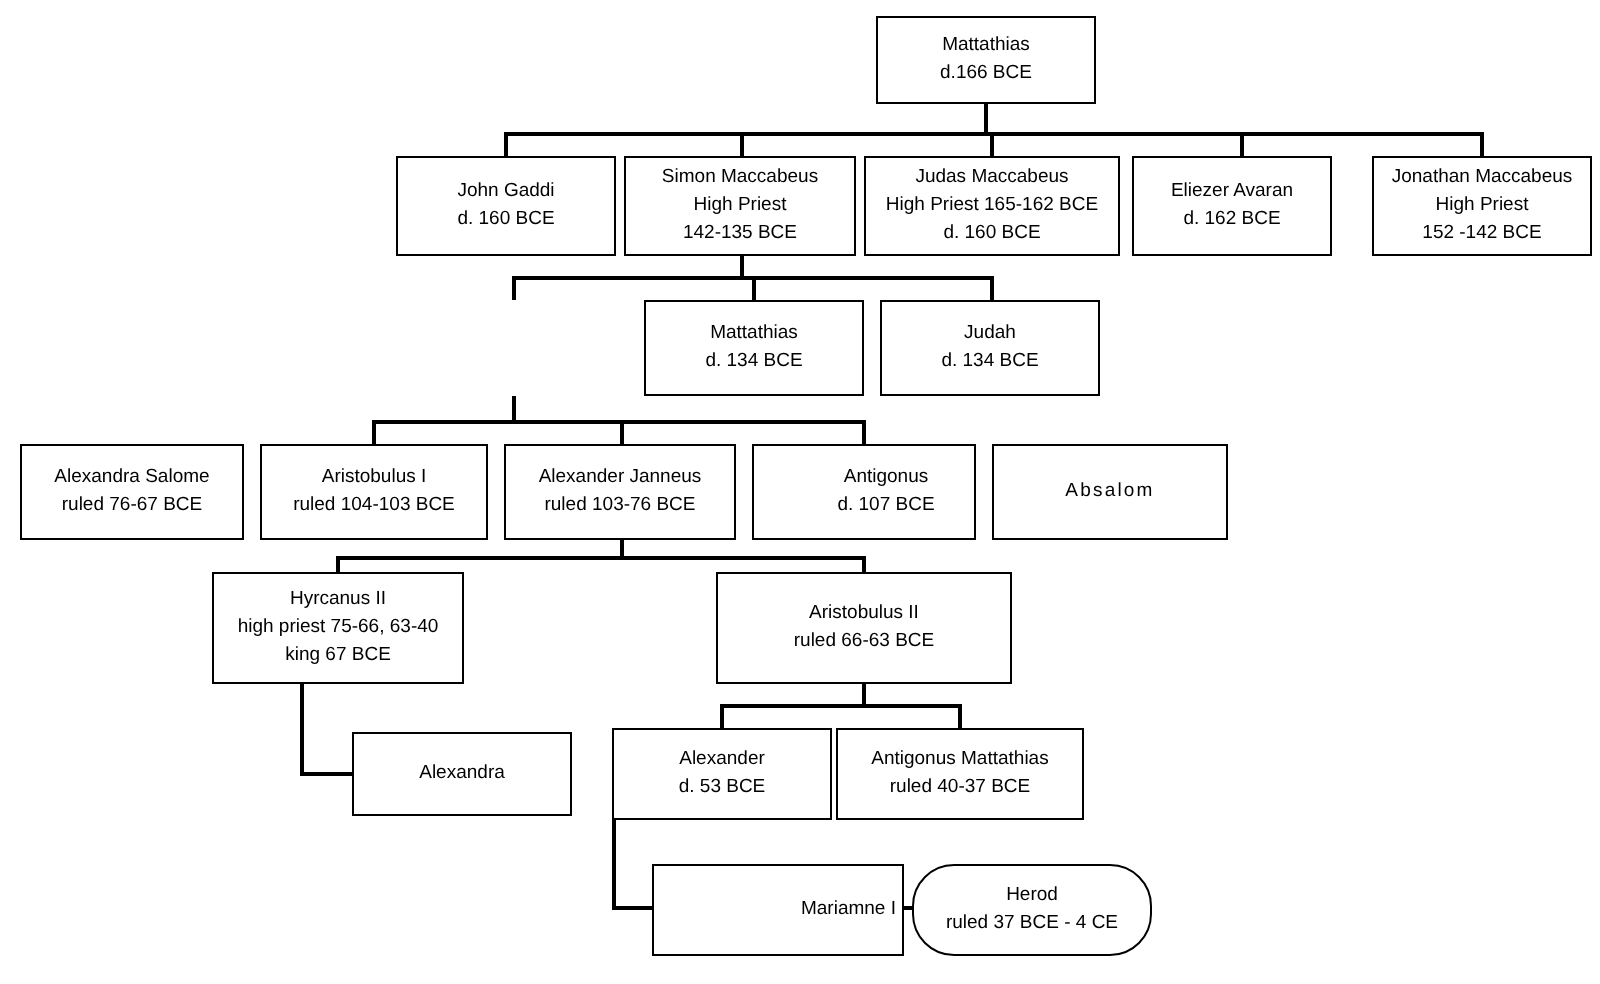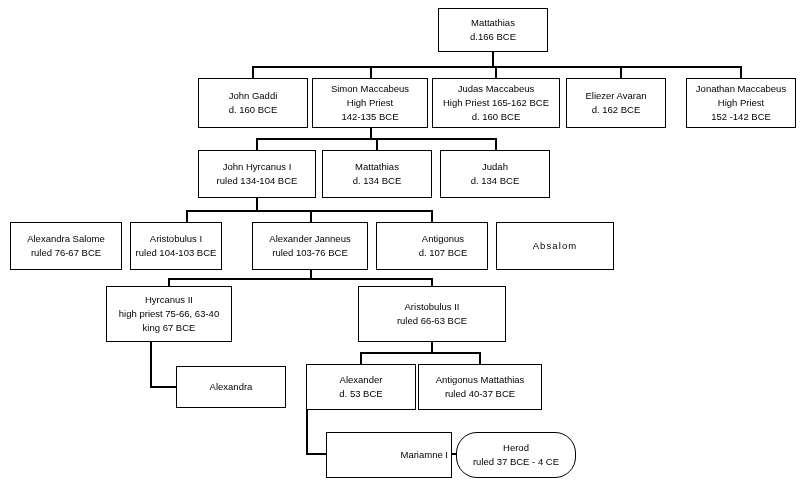--- a/index.html
+++ b/index.html
@@ -115,41 +115,37 @@
     <span class="line">Eliezer Avaran</span>
     <span class="line">d. 162 BCE</span>
   </div>
 
   <div class="node" style="left:686px; top:78px; width:110px; height:50px;">
     <span class="line">Jonathan Maccabeus</span>
     <span class="line">High Priest</span>
     <span class="line">152 -142 BCE</span>
   </div>
 
-  <div class="node" style="left:198px; top:150px; width:118px; height:48px;">
-    <span class="line">John Hyrcanus I</span>
-    <span class="line">ruled 134-104 BCE</span>
-  </div>
 
   <div class="node" style="left:322px; top:150px; width:110px; height:48px;">
     <span class="line">Mattathias</span>
     <span class="line">d. 134 BCE</span>
   </div>
 
   <div class="node" style="left:440px; top:150px; width:110px; height:48px;">
     <span class="line">Judah</span>
     <span class="line">d. 134 BCE</span>
   </div>
 
   <div class="node" style="left:10px; top:222px; width:112px; height:48px;">
     <span class="line">Alexandra Salome</span>
     <span class="line">ruled 76-67 BCE</span>
   </div>
 
-  <div class="node" style="left:130px; top:222px; width:92px; height:48px;">
+  <div class="node" style="left:130px; top:222px; width:114px; height:48px;">
     <span class="line">Aristobulus I</span>
     <span class="line">ruled 104-103 BCE</span>
   </div>
 
   <div class="node" style="left:252px; top:222px; width:116px; height:48px;">
     <span class="line">Alexander Janneus</span>
     <span class="line">ruled 103-76 BCE</span>
   </div>
 
   <div class="node" style="left:376px; top:222px; width:112px; height:48px;padding-left:25px;">

